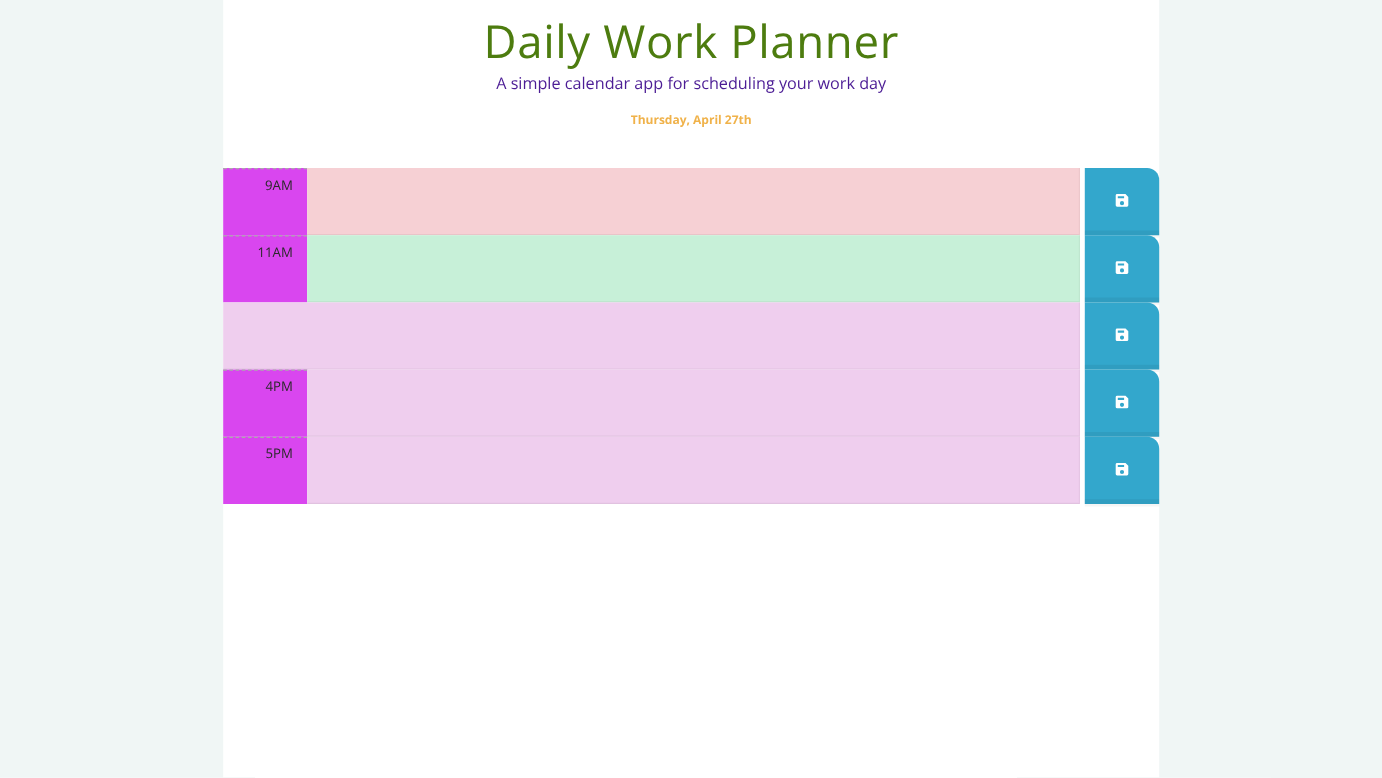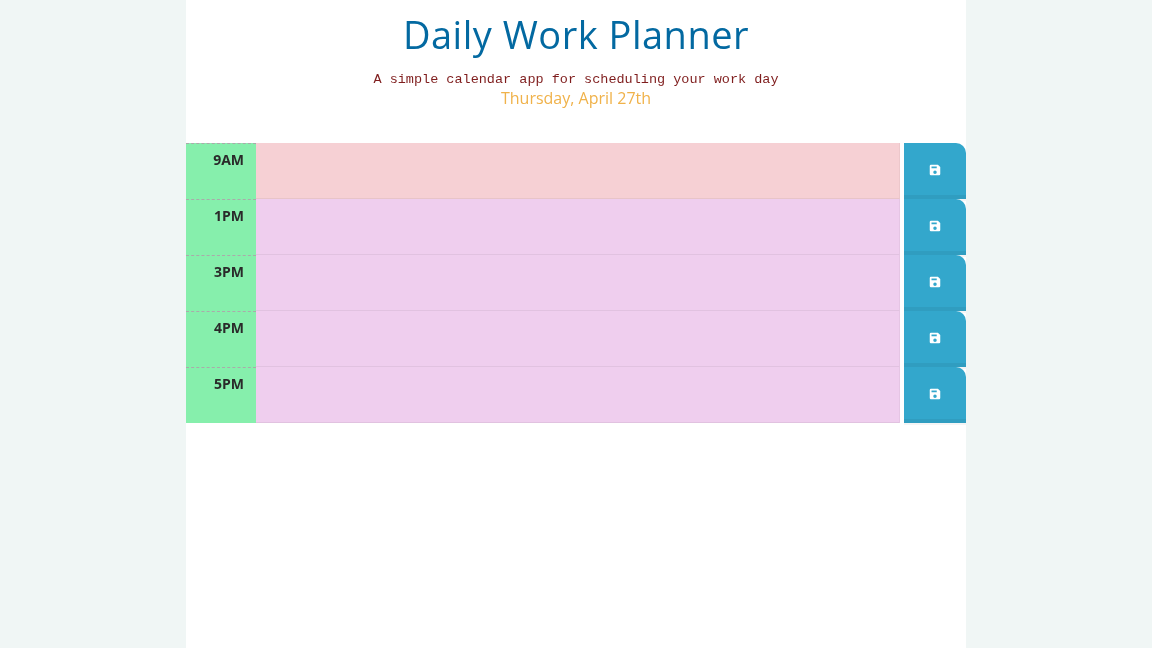--- a/index.html
+++ b/index.html
@@ -15,52 +15,51 @@
     width: 780px;
     margin: 0 auto;
     background: #fff;
     min-height: 100%;
     padding-top: 8px;
   }
   .header { text-align: center; }
   .title {
     font-size: 38px;
     font-weight: 400;
-    color: #0369a1;
+    color: #4d7c0f;
     letter-spacing: .5px;
   }
   .subtitle {
-    margin-top: 12px;
+    margin-top: 0;
     font-size: 13.5px;
-    color: #7f1d1d;
-    font-family: Liberation Mono, monospace;
+    color: #4c1d95;
   }
   .date {
-    margin-top: 0;
-    font-size: 16px;
+    margin-top: 14px;
+    font-size: 10px;
     color: #f0b24a;
-    font-weight: 400;
+    font-weight: 700;
   }
 
   .planner { margin-top: 34px; }
   .row {
     display: flex;
     align-items: stretch;
     height: 56px;
   }
   .hour-col {
     width: 70px;
     flex: 0 0 70px;
     border-top: 1px dashed #aaa;
     text-align: right;
     padding: 6px 12px 0 0;
-    font-size: 14px;
-    font-weight: 700;
+    font-size: 11px;
+    font-weight: 400;
     color: #2a2a2a;
-    background: #86efac;
+    background: #d946ef;
   }
   
   .task-col {
     flex: 1 1 auto;
     border-right: 1px solid rgba(0,0,0,.04);
     border-bottom: 1px solid rgba(0,0,0,.05);
   }
   .past    { background: #f6d0d4; }
   .present { background: #c7f0d8; }
   .future  { background: #efceee; }
@@ -112,50 +111,49 @@
       <div class="save-col">
         <span>
           <svg viewBox="0 0 24 24">
               <path d="M17 3H5a2 2 0 0 0-2 2v14a2 2 0 0 0 2 2h14a2 2 0 0 0 2-2V7l-4-4zM12 19a3 3 0 1 1 0-6 3 3 0 0 1 0 6zm3-10H6V6h9v3z"></path>
             </svg>
         </span>
       </div>
     </div>
 
 
+    <div class="row">
+      <div class="hour-col">11AM</div>
+      <div class="task-col present">
+        <input class="task-input" value="" style="">
+      </div>
+      <div class="save-col">
+        <span>
+          <svg viewBox="0 0 24 24">
+              <path d="M17 3H5a2 2 0 0 0-2 2v14a2 2 0 0 0 2 2h14a2 2 0 0 0 2-2V7l-4-4zM12 19a3 3 0 1 1 0-6 3 3 0 0 1 0 6zm3-10H6V6h9v3z"></path>
+            </svg>
+        </span>
+      </div>
+    </div>
 
 
     <div class="row">
-      <div class="hour-col">1PM</div>
       <div class="task-col future">
         <input class="task-input" value="" style="">
       </div>
       <div class="save-col">
         <span>
           <svg viewBox="0 0 24 24">
               <path d="M17 3H5a2 2 0 0 0-2 2v14a2 2 0 0 0 2 2h14a2 2 0 0 0 2-2V7l-4-4zM12 19a3 3 0 1 1 0-6 3 3 0 0 1 0 6zm3-10H6V6h9v3z"></path>
             </svg>
         </span>
       </div>
     </div>
 
 
-    <div class="row">
-      <div class="hour-col">3PM</div>
-      <div class="task-col future">
-        <input class="task-input" value="" style="">
-      </div>
-      <div class="save-col">
-        <span>
-          <svg viewBox="0 0 24 24">
-              <path d="M17 3H5a2 2 0 0 0-2 2v14a2 2 0 0 0 2 2h14a2 2 0 0 0 2-2V7l-4-4zM12 19a3 3 0 1 1 0-6 3 3 0 0 1 0 6zm3-10H6V6h9v3z"></path>
-            </svg>
-        </span>
-      </div>
-    </div>
 
     <div class="row">
       <div class="hour-col">4PM</div>
       <div class="task-col future">
         <input class="task-input" value="" style="">
       </div>
       <div class="save-col">
         <span>
           <svg viewBox="0 0 24 24">
               <path d="M17 3H5a2 2 0 0 0-2 2v14a2 2 0 0 0 2 2h14a2 2 0 0 0 2-2V7l-4-4zM12 19a3 3 0 1 1 0-6 3 3 0 0 1 0 6zm3-10H6V6h9v3z"></path>

